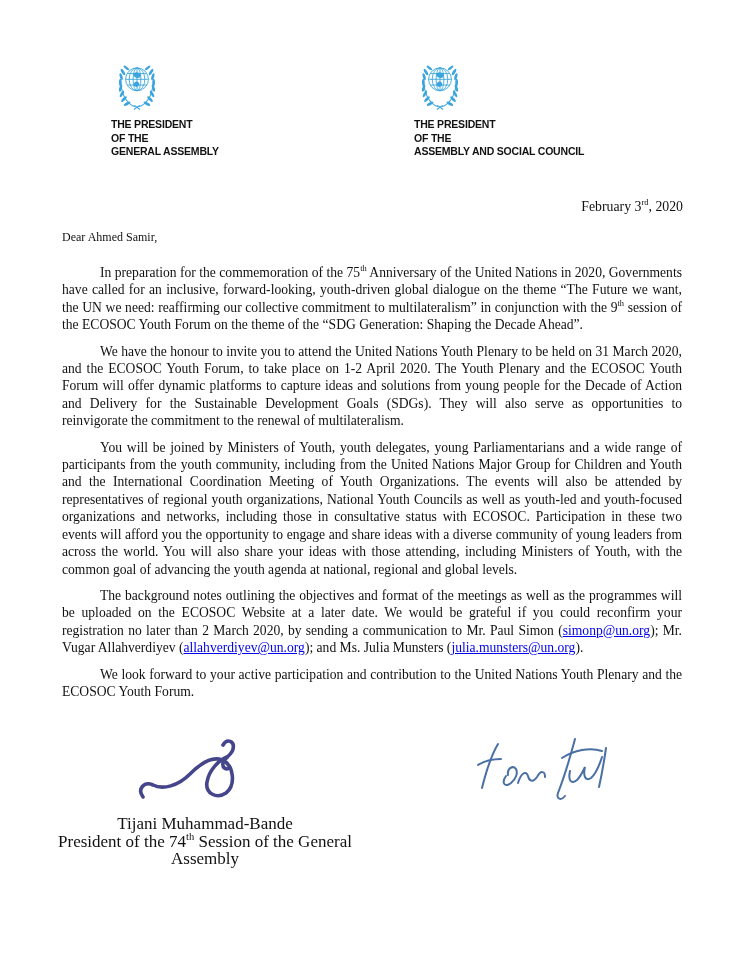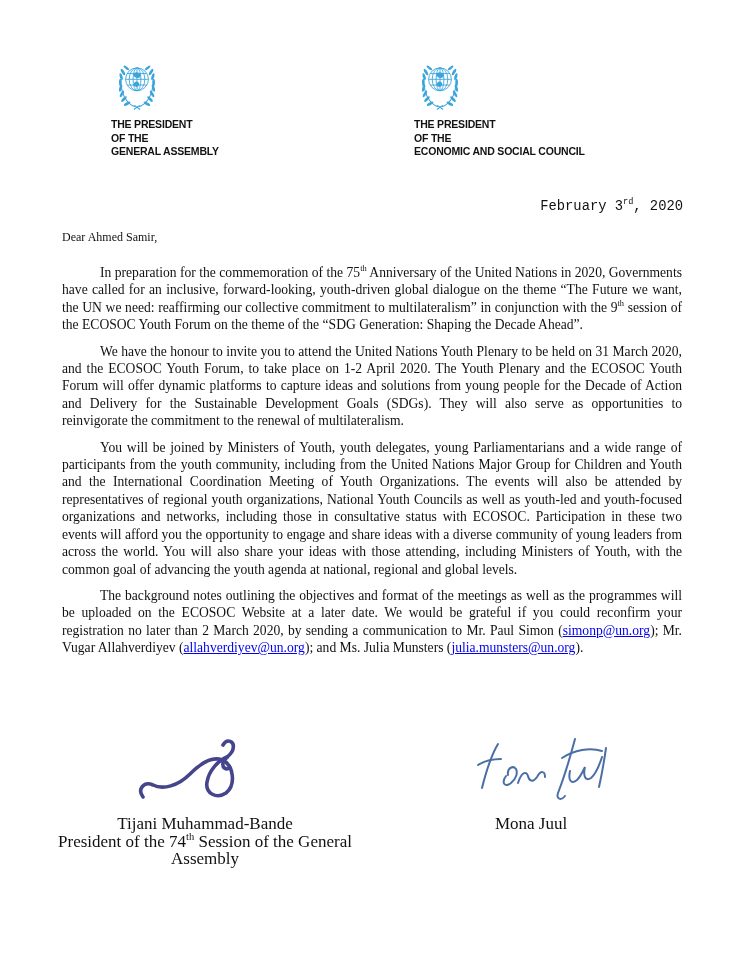--- a/index.html
+++ b/index.html
@@ -16,21 +16,21 @@
     overflow:hidden;
   }
   .letterhead{position:absolute;top:58px;text-align:left;}
   .letterhead.lh-left{left:111px;width:168px;}
   .letterhead.lh-right{left:414px;width:208px;}
   .emblem{width:52px;height:53px;display:inline-block;}
   .lh-lines{
     margin-top:3px;font-family:"Liberation Sans",sans-serif;font-weight:700;
     font-size:10.5px;line-height:13.5px;letter-spacing:-0.2px;color:#121212;
   }
-  .date-line{position:absolute;top:199px;right:59px;font-size:13.8px;font-family:Liberation Mono, monospace;}
+  .date-line{position:absolute;top:199px;right:59px;font-size:13.8px;}
   .salutation{position:absolute;top:230px;left:62px;font-size:12px;}
   .body-text{
     position:absolute;top:264px;left:62px;width:620px;
     font-size:13.6px;line-height:17.4px;text-align:justify;
   }
   .body-text p{margin:0 0 9px 0;text-indent:38px;}
   sup{font-size:0.62em;line-height:0;vertical-align:super;}
   a.email-link{color:var(--link-blue);cursor:pointer;}
   .sig-img{position:absolute;}
   .sig-img.sg-left{left:136px;top:736px;}
@@ -90,33 +90,34 @@
     </div>
   </div>
 
   <div class="letterhead lh-right">
     <svg class="emblem" viewBox="0 0 100 100">
         <use href="#un-emblem"></use>
       </svg>
     <div class="lh-lines">
       <div>THE PRESIDENT</div>
       <div>OF THE</div>
-      <div>ECONOMIC AND SOCIAL COUNCIL</div>
+      <div>ASSEMBLY AND SOCIAL COUNCIL</div>
     </div>
   </div>
 
   <div class="date-line"><span>February 3</span><sup>rd</sup><span>, 2020</span></div>
 
   <div class="salutation">Dear Ahmed Samir,</div>
 
   <div class="body-text">
     <p><span>In preparation for the commemoration of the 75</span><sup>th</sup><span> Anniversary of the United Nations in 2020, Governments have called for an inclusive, forward-looking, youth-driven global dialogue on the theme “The Future we want, the UN we need: reaffirming our collective commitment to multilateralism” in conjunction with the 9</span><sup>th</sup><span> session of the ECOSOC Youth Forum on the theme of the “SDG Generation: Shaping the Decade Ahead”.</span></p>
     <p><span>We have the honour to invite you to attend the United Nations Youth Plenary to be held on 31 March 2020, and the ECOSOC Youth Forum, to take place on 1-2 April 2020. The Youth Plenary and the ECOSOC Youth Forum will offer dynamic platforms to capture ideas and solutions from young people for the Decade of Action and Delivery for the Sustainable Development Goals (SDGs).  They will also serve as opportunities to reinvigorate the commitment to the renewal of multilateralism.</span></p>
     <p><span>You will be joined by Ministers of Youth, youth delegates, young Parliamentarians and a wide range of participants from the youth community, including from the United Nations Major Group for Children and Youth and the International Coordination Meeting of Youth Organizations. The events will also be attended by representatives of regional youth organizations, National Youth Councils as well as youth-led and youth-focused organizations and networks, including those in consultative status with ECOSOC. Participation in these two events will afford you the opportunity to engage and share ideas with a diverse community of young leaders from across the world.  You will also share your ideas with those attending, including Ministers of Youth, with the common goal of advancing the youth agenda at national, regional and global levels.</span></p>
     <p><span>The background notes outlining the objectives and format of the meetings as well as the programmes will be uploaded on the ECOSOC Website at a later date. We would be grateful if you could reconfirm your registration no later than 2 March 2020, by sending a communication to Mr. Paul Simon (</span><a class="email-link" href="#">simonp@un.org</a><span>); Mr. Vugar Allahverdiyev (</span><a class="email-link" href="#">allahverdiyev@un.org</a><span>); and Ms. Julia Munsters (</span><a class="email-link" href="#">julia.munsters@un.org</a><span>).</span></p>
+    <p><span>We look forward to your active participation and contribution to the United Nations Youth Plenary and the ECOSOC Youth Forum.</span></p>
   </div>
 
   <svg class="sig-img sg-left" width="152" height="80" viewBox="0 0 152 80">
     <g fill="none" stroke="var(--ink-left)" stroke-width="3.6" stroke-linecap="round">
       <path d="M7,61 C1,53 8,45 17,49 C27,54 42,50 54,38 C64,28 76,20 86,24 C98,29 100,49 90,57 C81,63 69,58 71,46 C73,34 83,24 91,21"></path>
       <path d="M87,9 C91,2 99,5 97,13 C96,19 89,21 87,27 C86,32 90,34 94,32"></path>
     </g>
   </svg>
 
   <svg class="sig-img sg-right" width="160" height="82" viewBox="0 0 160 82">
@@ -130,16 +131,15 @@
       <path d="M96,28 C108,20 124,17 136,21"></path>
     </g>
   </svg>
 
   <div class="sig-block sb-left">
     <div>Tijani Muhammad-Bande</div>
     <div><span>President of the 74</span><sup>th</sup><span> Session of the General Assembly</span></div>
   </div>
 
   <div class="sig-block sb-right">
-    <div>Mona Juul</div>
   </div>
 
 </div>
 
 </body></html>

